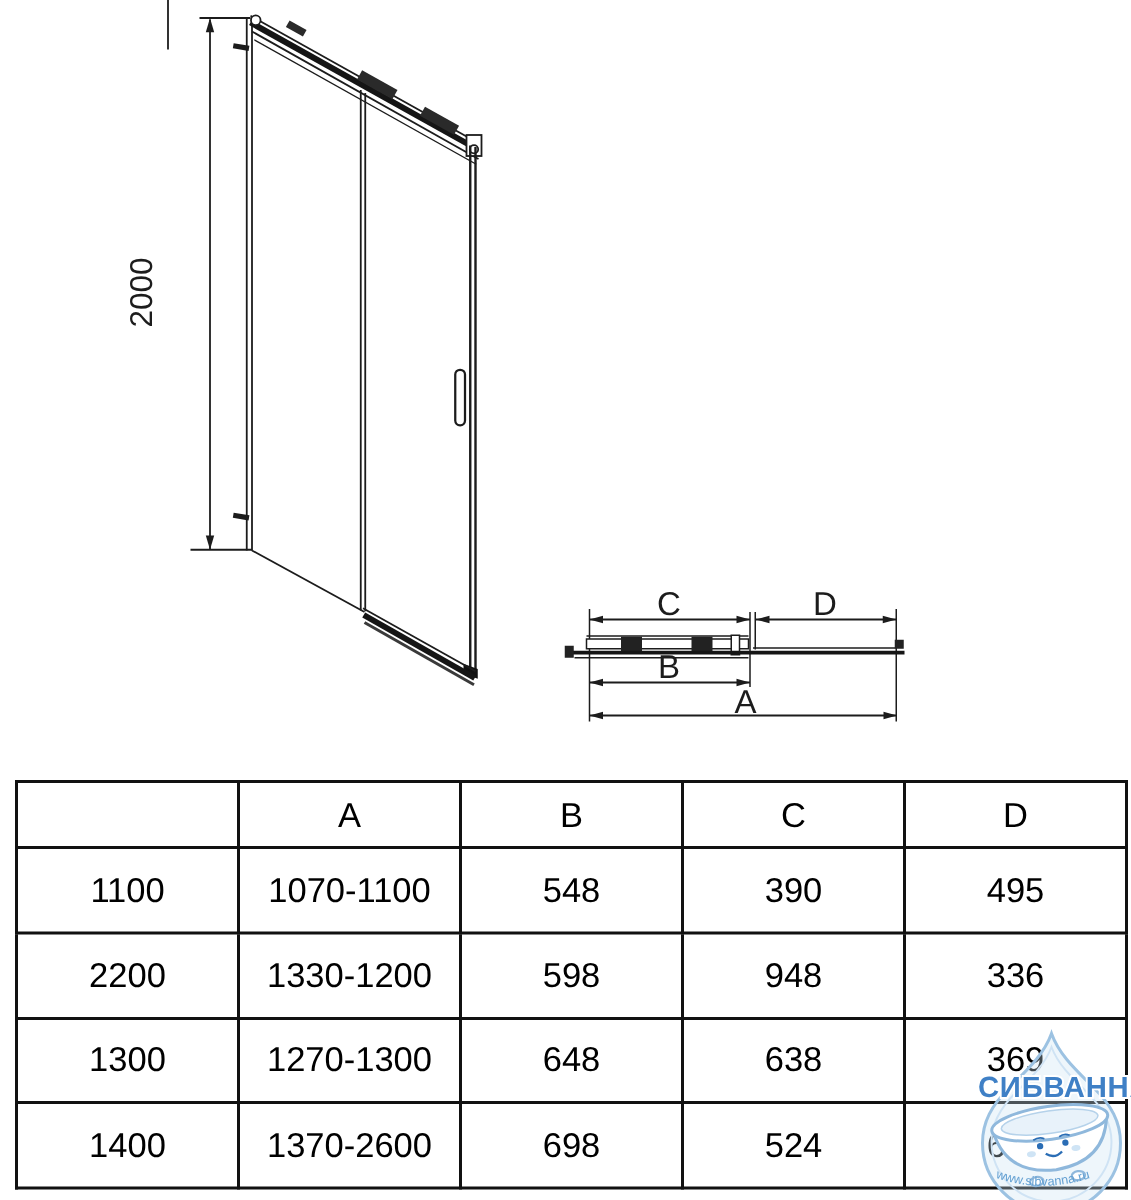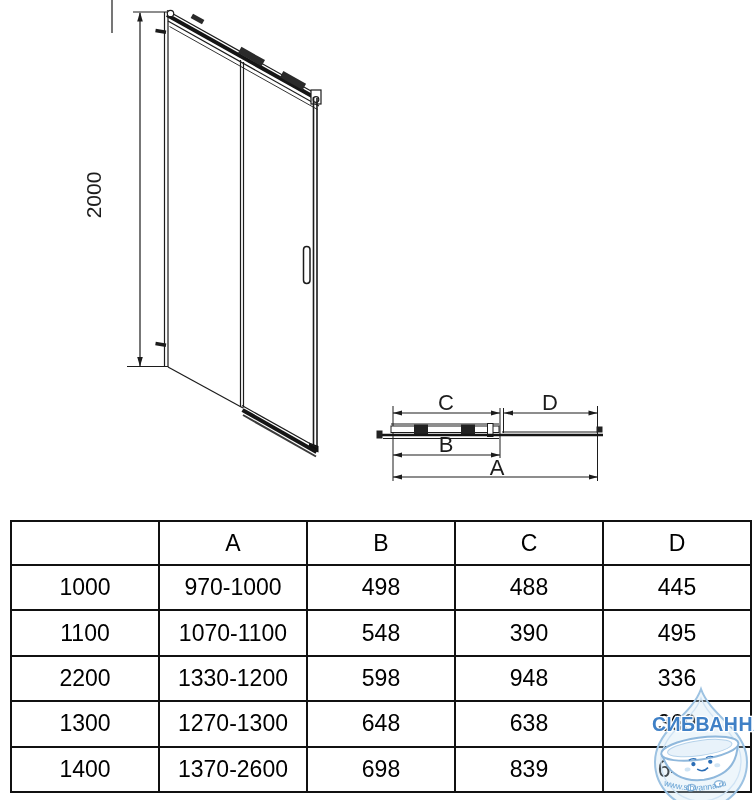--- a/index.html
+++ b/index.html
@@ -161,27 +161,20 @@
       <tr>
         <th></th>
         <th>A</th>
         <th>B</th>
         <th>C</th>
         <th>D</th>
       </tr>
     </thead>
     <tbody>
       <tr>
-        <td>1000</td>
-        <td>970-1000</td>
-        <td>498</td>
-        <td>488</td>
-        <td>445</td>
-      </tr>
-      <tr>
         <td>1100</td>
         <td>1070-1100</td>
         <td>548</td>
         <td>390</td>
         <td>495</td>
       </tr>
       <tr>
         <td>2200</td>
         <td>1330-1200</td>
         <td>598</td>
@@ -192,21 +185,21 @@
         <td>1300</td>
         <td>1270-1300</td>
         <td>648</td>
         <td>638</td>
         <td>369</td>
       </tr>
       <tr>
         <td>1400</td>
         <td>1370-2600</td>
         <td>698</td>
-        <td>839</td>
+        <td>524</td>
         <td>645</td>
       </tr>
     </tbody>
   </table>
 
   <svg class="watermark" width="126" height="120" viewBox="628 680 126 120">
     <defs>
       <path id="urlarc" d="M658,783 Q701,801 749,776"></path>
     </defs>
 

